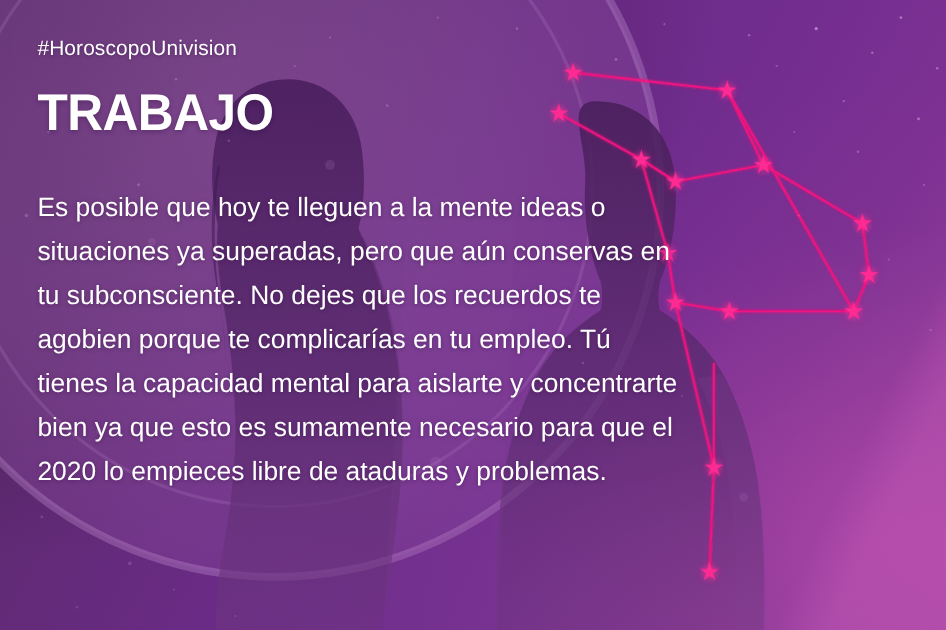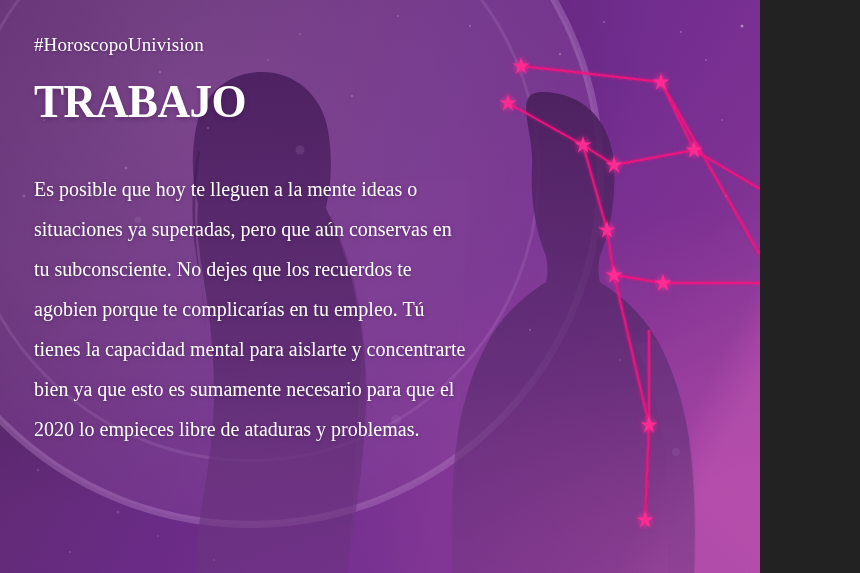--- a/index.html
+++ b/index.html
@@ -3,24 +3,24 @@
 <meta charset="utf-8">
 <title>Horoscopo Univision - Trabajo</title>
 <style>
   html, body {
     margin: 0;
     padding: 0;
     background: #222;
   }
   #card {
     position: relative;
-    width: 760px;
+    width: 860px;
     height: 573px;
     overflow: hidden;
-    font-family: Liberation Serif, serif;
+    font-family: Liberation Sans, sans-serif;
     background: #4c1d95;
     user-select: none;
   }
 
   
   .layer {
     position: absolute;
     inset: 0;
     pointer-events: none;
   }
@@ -146,21 +146,21 @@
     font-weight: 700;
     letter-spacing: -0.5px;
     margin: 22px 0 0 2px;
     line-height: 1;
     transform: scaleX(0.96);
     transform-origin: left center;
     text-shadow: 0 2px 5px rgba(45,10,60,0.32);
   }
   #body-text {
     color: #ffffff;
-    font-size: 20px;
+    font-size: 24px;
     line-height: 40px;
     font-weight: 400;
     margin: 44px 0 0 2px;
     max-width: 812px;
     text-shadow: 0 1px 4px rgba(45,10,60,0.42);
     white-space: pre-line;
   }
 </style>
 </head>
 <body>

